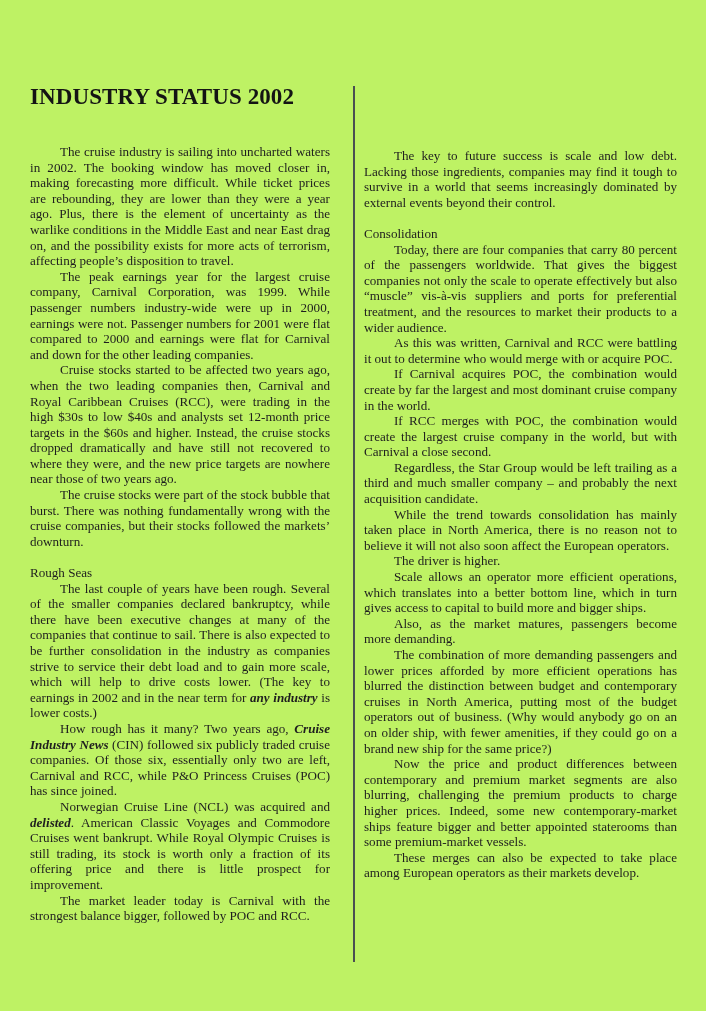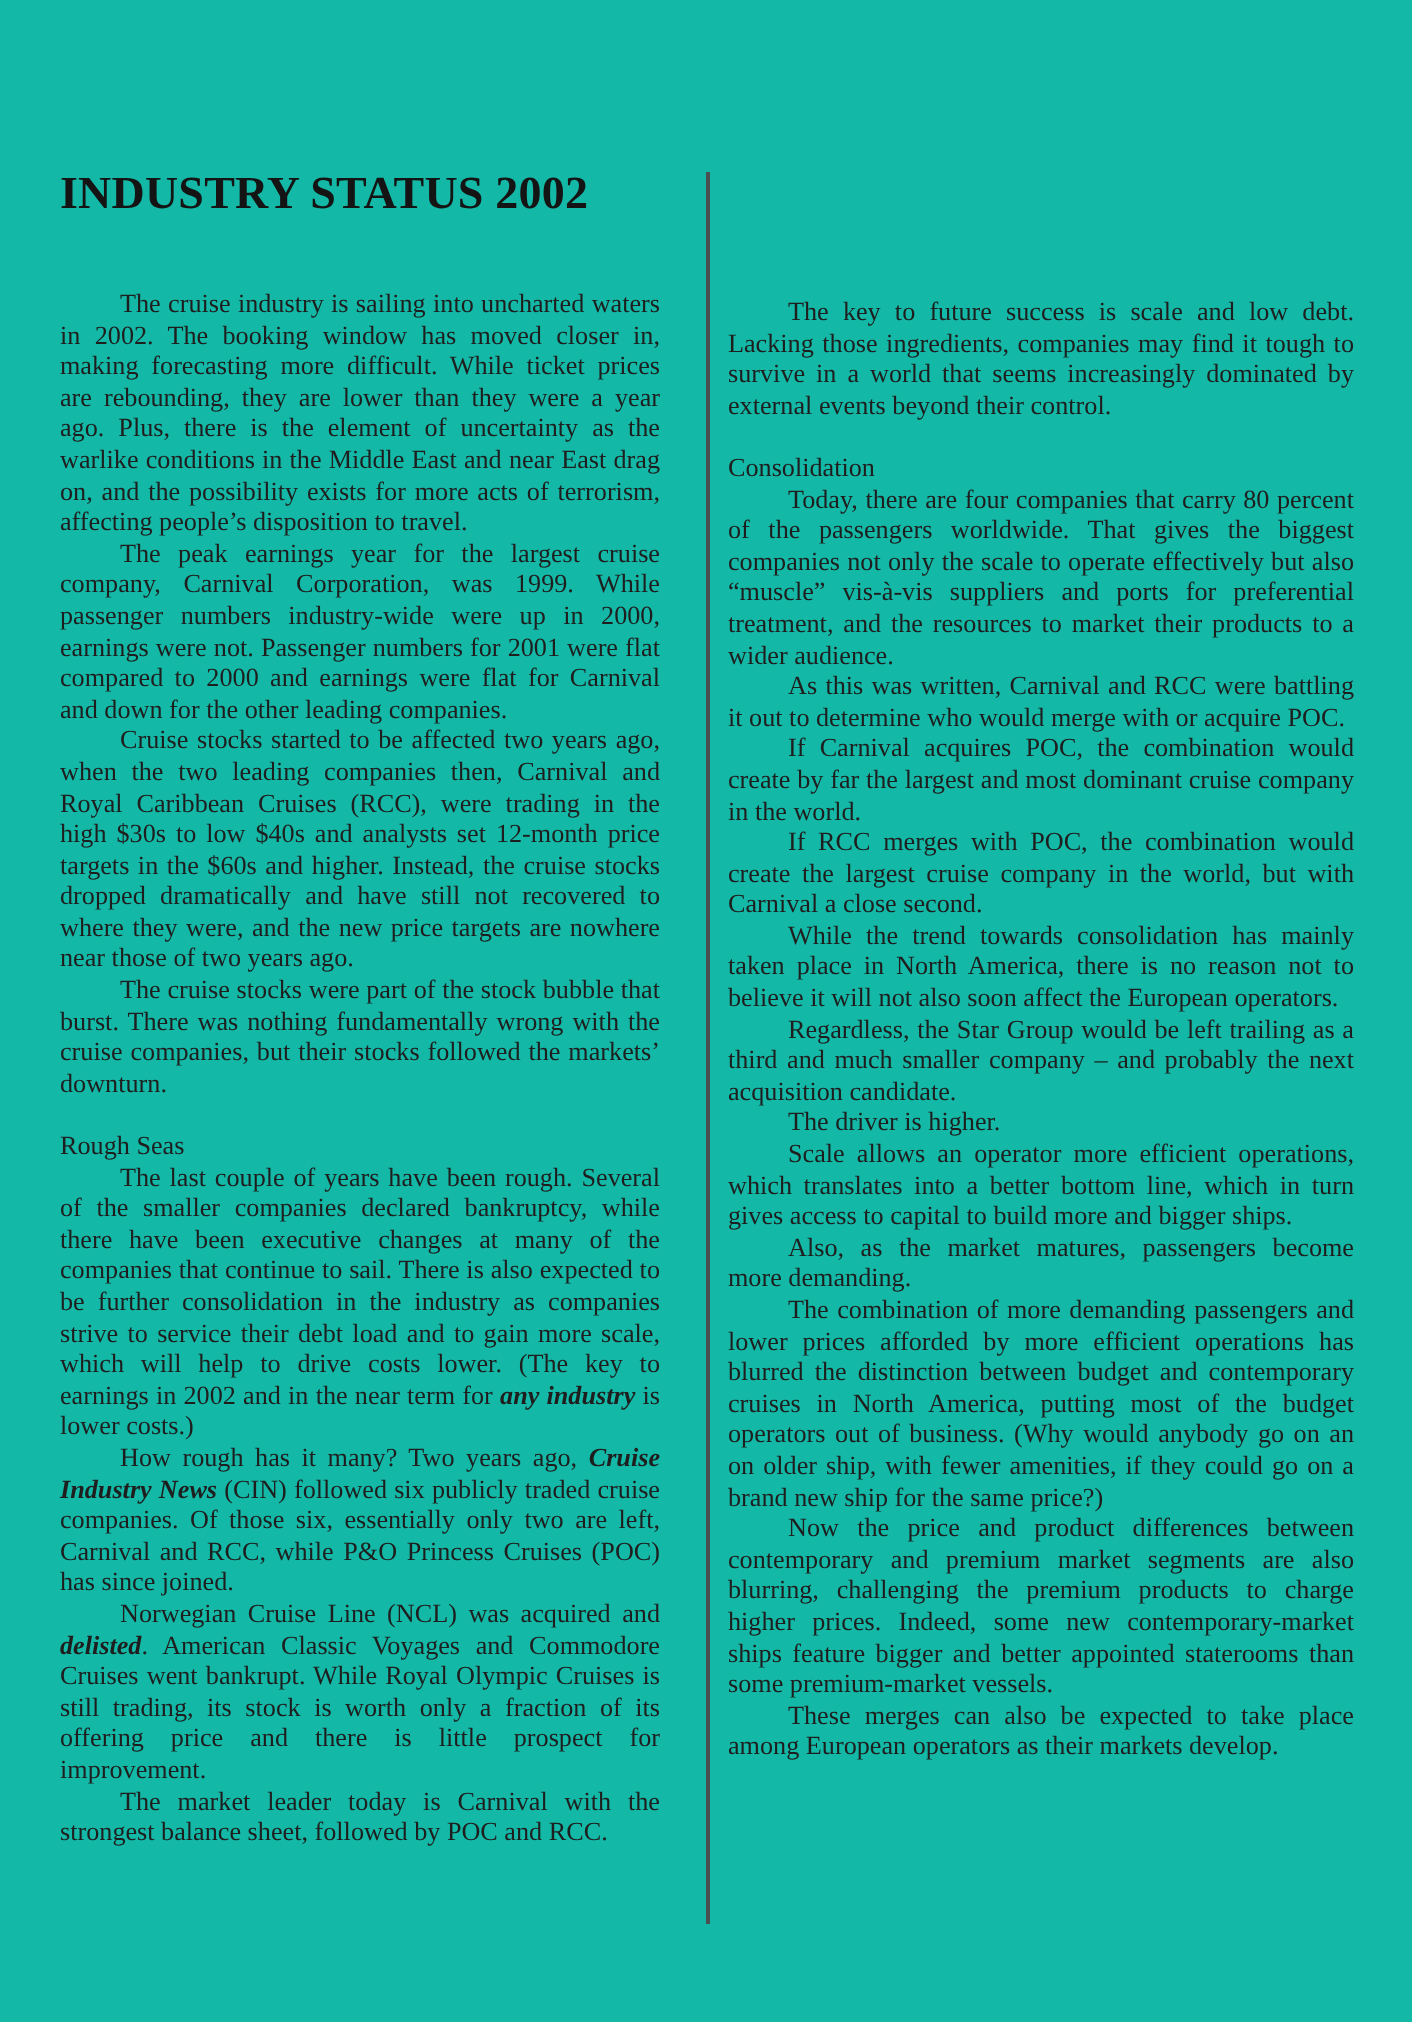--- a/index.html
+++ b/index.html
@@ -12,21 +12,21 @@
       height: 1011px;
       position: relative;
       overflow: hidden;
       font-family: "Liberation Serif", "DejaVu Serif", serif;
       color: #1e1e1e;
     }
     .page {
       position: absolute;
       left: 0; top: 0;
       width: 706px; height: 1011px;
-      background: #14b8a6;
+      background: #bef264;
     }
     .title {
       position: absolute;
       left: 30px;
       top: 84px;
       margin: 0;
       font-size: 23px;
       font-weight: bold;
       letter-spacing: 0.1px;
       color: #141414;
@@ -88,36 +88,36 @@
     <div class="gap"></div>
 
     <h2>Rough Seas</h2>
 
     <p><span>The last couple of years have been rough. Several of the smaller companies declared bankruptcy, while there have been executive changes at many of the companies that continue to sail. There is also expected to be further consolidation in the industry as companies strive to service their debt load and to gain more scale, which will help to drive costs lower. (The key to earnings in 2002 and in the near term for </span><em>any industry</em><span> is lower costs.)</span></p>
 
     <p><span>How rough has it many? Two years ago, </span><em>Cruise Industry News</em><span> (CIN) followed six publicly traded cruise companies. Of those six, essentially only two are left, Carnival and RCC, while P&amp;O Princess Cruises (POC) has since joined.</span></p>
 
     <p><span>Norwegian Cruise Line (NCL) was acquired and </span><em>delisted</em><span>. American Classic Voyages and Commodore Cruises went bankrupt. While Royal Olympic Cruises is still trading, its stock is worth only a fraction of its offering price and there is little prospect for improvement.</span></p>
 
-    <p>The market leader today is Carnival with the strongest balance sheet, followed by POC and RCC.</p>
+    <p>The market leader today is Carnival with the strongest balance bigger, followed by POC and RCC.</p>
   </div>
 
   <div class="col col-right">
     <p>The key to future success is scale and low debt. Lacking those ingredients, companies may find it tough to survive in a world that seems increasingly dominated by external events beyond their control.</p>
 
     <div class="gap"></div>
 
     <h2>Consolidation</h2>
 
     <p>Today, there are four companies that carry 80 percent of the passengers worldwide. That gives the biggest companies not only the scale to operate effectively but also “muscle” vis-à-vis suppliers and ports for preferential treatment, and the resources to market their products to a wider audience.</p>
     <p>As this was written, Carnival and RCC were battling it out to determine who would merge with or acquire POC.</p>
     <p>If Carnival acquires POC, the combination would create by far the largest and most dominant cruise company in the world.</p>
     <p>If RCC merges with POC, the combination would create the largest cruise company in the world, but with Carnival a close second.</p>
+    <p>Regardless, the Star Group would be left trailing as a third and much smaller company – and probably the next acquisition candidate.</p>
     <p>While the trend towards consolidation has mainly taken place in North America, there is no reason not to believe it will not also soon affect the European operators.</p>
-    <p>Regardless, the Star Group would be left trailing as a third and much smaller company – and probably the next acquisition candidate.</p>
     <p>The driver is higher.</p>
     <p>Scale allows an operator more efficient operations, which translates into a better bottom line, which in turn gives access to capital to build more and bigger ships.</p>
     <p>Also, as the market matures, passengers become more demanding.</p>
     <p>The combination of more demanding passengers and lower prices afforded by more efficient operations has blurred the distinction between budget and contemporary cruises in North America, putting most of the budget operators out of business. (Why would anybody go on an on older ship, with fewer amenities, if they could go on a brand new ship for the same price?)</p>
     <p>Now the price and product differences between contemporary and premium market segments are also blurring, challenging the premium products to charge higher prices. Indeed, some new contemporary-market ships feature bigger and better appointed staterooms than some premium-market vessels.</p>
     <p>These merges can also be expected to take place among European operators as their markets develop.</p>
   </div>
 
 </div>
 

